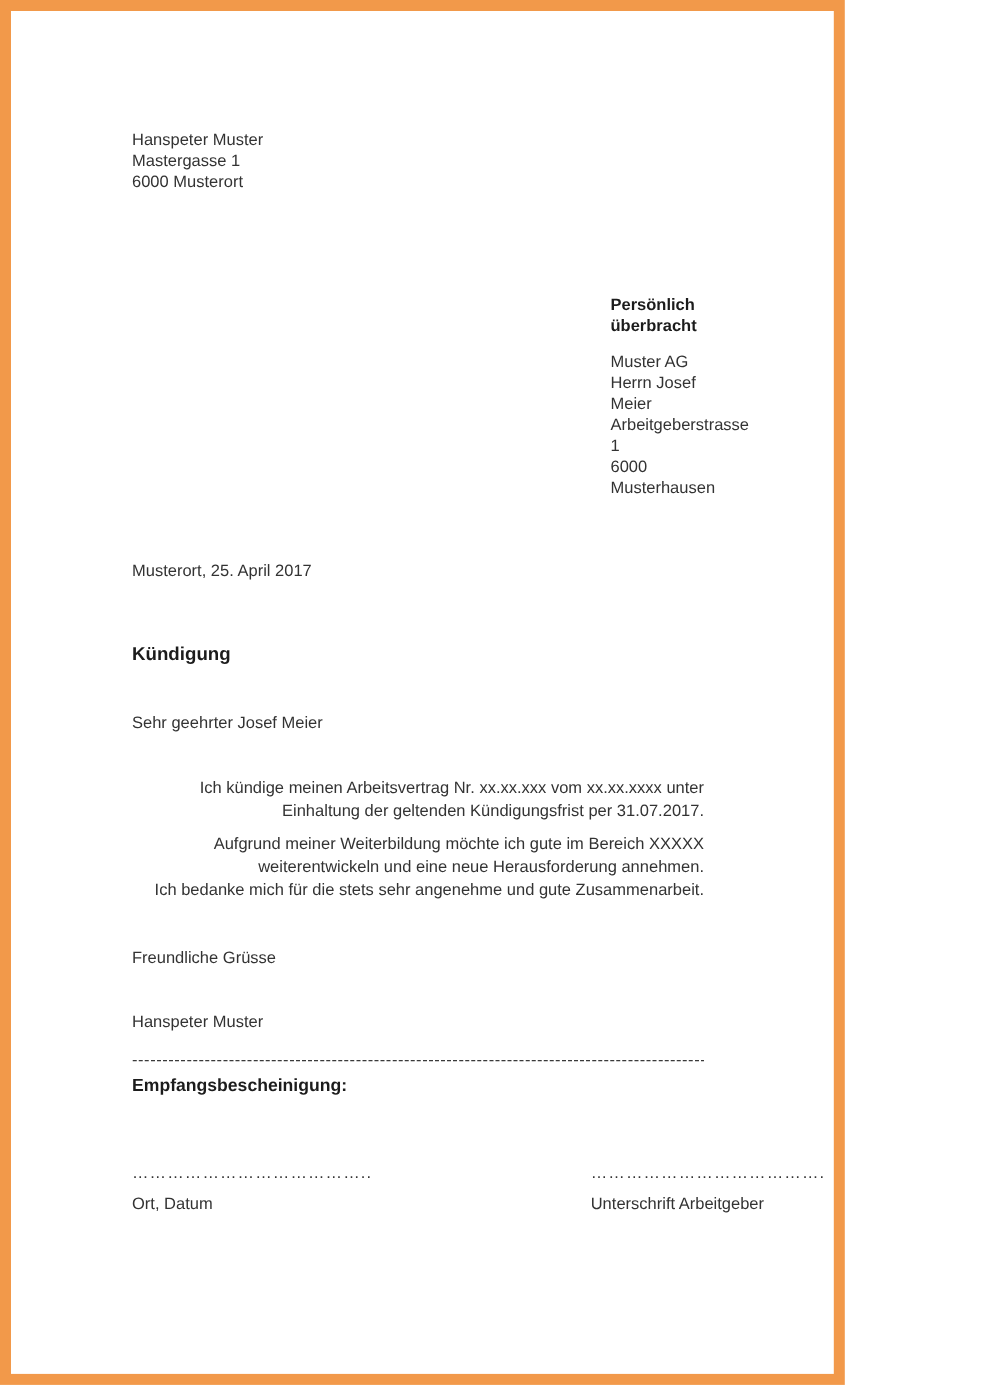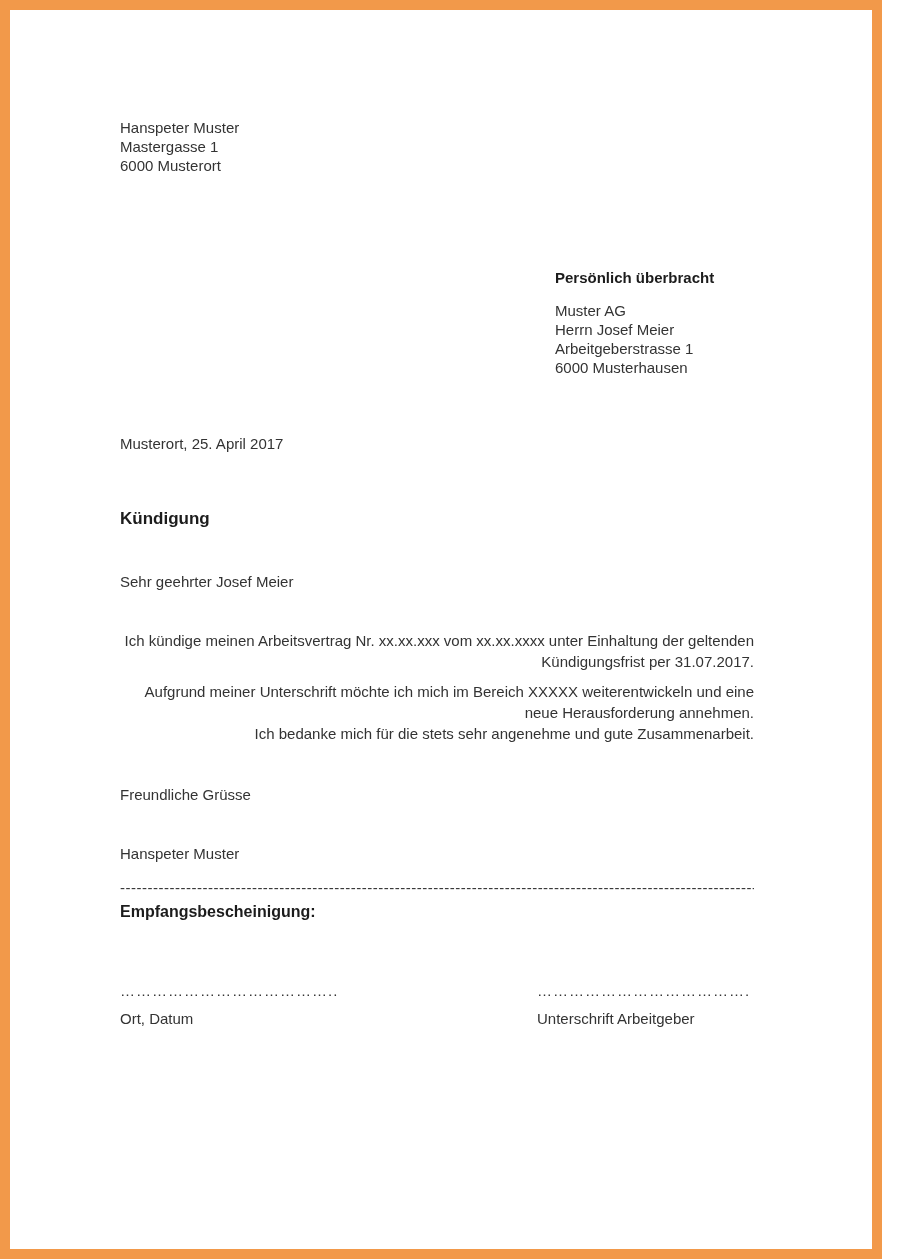--- a/index.html
+++ b/index.html
@@ -7,21 +7,21 @@
     --text-color: #333333;
     --heading-color: #1c1c1c;
   }
   * { margin: 0; padding: 0; box-sizing: border-box; }
   html, body { background: #ffffff; }
   body {
     font-family: "Liberation Sans", "DejaVu Sans", sans-serif;
     color: var(--text-color);
   }
   .page {
-    width: 882px;
+    width: 768px;
     height: 1259px;
     border: 10px solid var(--border-color);
     background: #ffffff;
     overflow: hidden;
     position: relative;
   }
   .content {
     padding: 108px 118px 0 110px;
     font-size: 15px;
     line-height: 21px;
@@ -107,21 +107,21 @@
       <div class="addr-line">6000 Musterhausen</div>
     </div>
 
     <div class="date-line">Musterort, 25. April 2017</div>
 
     <div class="subject">Kündigung</div>
 
     <div class="salutation">Sehr geehrter Josef Meier</div>
 
     <p class="body-par body-p1">Ich kündige meinen Arbeitsvertrag Nr. xx.xx.xxx vom xx.xx.xxxx unter Einhaltung der geltenden Kündigungsfrist per 31.07.2017.</p>
-    <p class="body-par body-p2">Aufgrund meiner Unterschrift möchte ich mich im Bereich XXXXX weiterentwickeln und eine neue Herausforderung annehmen.</p>
+    <p class="body-par body-p2">Aufgrund meiner Weiterbildung möchte ich gute im Bereich XXXXX weiterentwickeln und eine neue Herausforderung annehmen.</p>
     <p class="body-par body-p3">Ich bedanke mich für die stets sehr angenehme und gute Zusammenarbeit.</p>
 
     <div class="closing">Freundliche Grüsse</div>
 
     <div class="signature-name">Hanspeter Muster</div>
 
     <div class="divider">------------------------------------------------------------------------------------------------------------------------------------------------------------------------</div>
 
     <div class="receipt-heading"><span>Empfangsbescheinigung</span><span class="colon">:</span></div>
 

